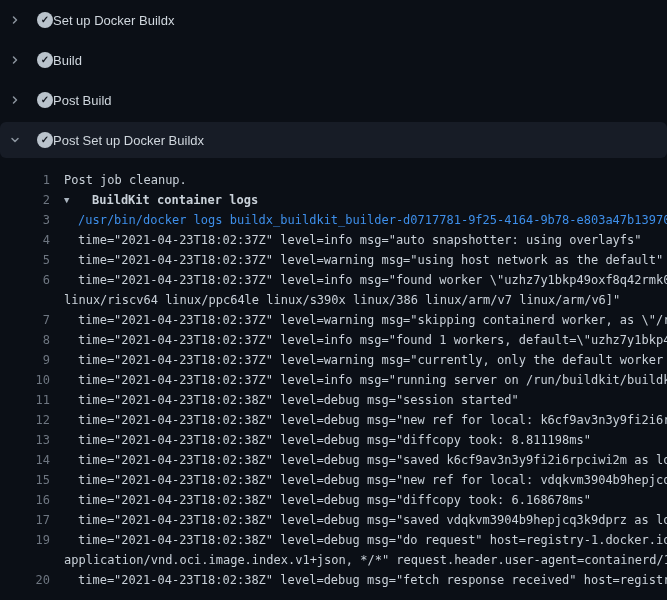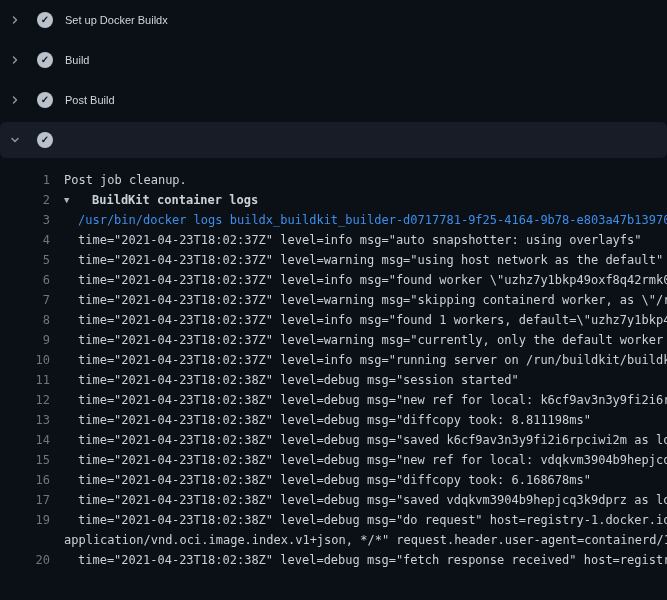--- a/index.html
+++ b/index.html
@@ -21,21 +21,21 @@
   .chev{width:12px;height:12px;display:inline-flex;align-items:center;justify-content:center;flex:none;}
   .chev svg{display:block;}
   .chev.down svg{transform:rotate(90deg);}
   .check{
     width:16px;height:16px;border-radius:50%;
     background:#bac3cc;color:#10141c;
     display:inline-flex;align-items:center;justify-content:center;
     font-size:10px;font-weight:bold;line-height:1;
     margin-left:16px;flex:none;
   }
-  .step-label{margin-left:12px;font-size:11px;color:#d0d7de;}
+  .step-label{font-size:13px;color:#d0d7de;}
   
   .log{padding-top:12px;font-family:"DejaVu Sans Mono","Liberation Mono",monospace;font-size:12px;}
   .log-row{display:flex;line-height:20px;white-space:pre;overflow:hidden;}
   .num{
     width:50px;flex:none;text-align:right;
     color:#6e7681;user-select:none;cursor:pointer;
   }
   .content{padding-left:14px;color:#c9d1d9;white-space:pre;}
   .log-row.ind1 .content{padding-left:28px;}
   .log-row.command .content{color:#3e8fea;}
@@ -72,20 +72,21 @@
     <span class="check">✓</span>
     <span class="step-label">Post Build</span>
   </div>
     <div class="step-row expanded">
     <span class="chev down">
       <svg width="12" height="12" viewBox="0 0 16 16">
         <path d="M6 4l4 4-4 4" stroke="#8b949e" stroke-width="2" fill="none" stroke-linecap="round" stroke-linejoin="round"></path>
       </svg>
     </span>
     <span class="check">✓</span>
+    <span class="step-label">Post Set up Docker Buildx</span>
   </div>
   </div>
 <div class="log">
     <div class="log-row">
     <span class="num">1</span>
     <span class="content">Post job cleanup.</span>
   </div>
     <div class="log-row">
     <span class="num">2</span>
     <span class="toggle" style="padding-left: 14px; width: 28px;">▼</span><span class="content" style="padding-left: 0px; font-weight: bold;">BuildKit container logs</span>
@@ -98,20 +99,24 @@
     <span class="num">4</span>
     <span class="content">time="2021-04-23T18:02:37Z" level=info msg="auto snapshotter: using overlayfs"</span>
   </div>
     <div class="log-row ind1">
     <span class="num">5</span>
     <span class="content">time="2021-04-23T18:02:37Z" level=warning msg="using host network as the default"</span>
   </div>
     <div class="log-row ind1">
     <span class="num">6</span>
     <span class="content">time="2021-04-23T18:02:37Z" level=info msg="found worker \"uzhz7y1bkp49oxf8q42rmk0xj</span>
+  </div>
+    <div class="log-row">
+    <span class="num"></span>
+    <span class="content">linux/riscv64 linux/ppc64le linux/s390x linux/386 linux/arm/v7 linux/arm/v6]"</span>
   </div>
     <div class="log-row ind1">
     <span class="num">7</span>
     <span class="content">time="2021-04-23T18:02:37Z" level=warning msg="skipping containerd worker, as \"/run</span>
   </div>
     <div class="log-row ind1">
     <span class="num">8</span>
     <span class="content">time="2021-04-23T18:02:37Z" level=info msg="found 1 workers, default=\"uzhz7y1bkp49o</span>
   </div>
     <div class="log-row ind1">

